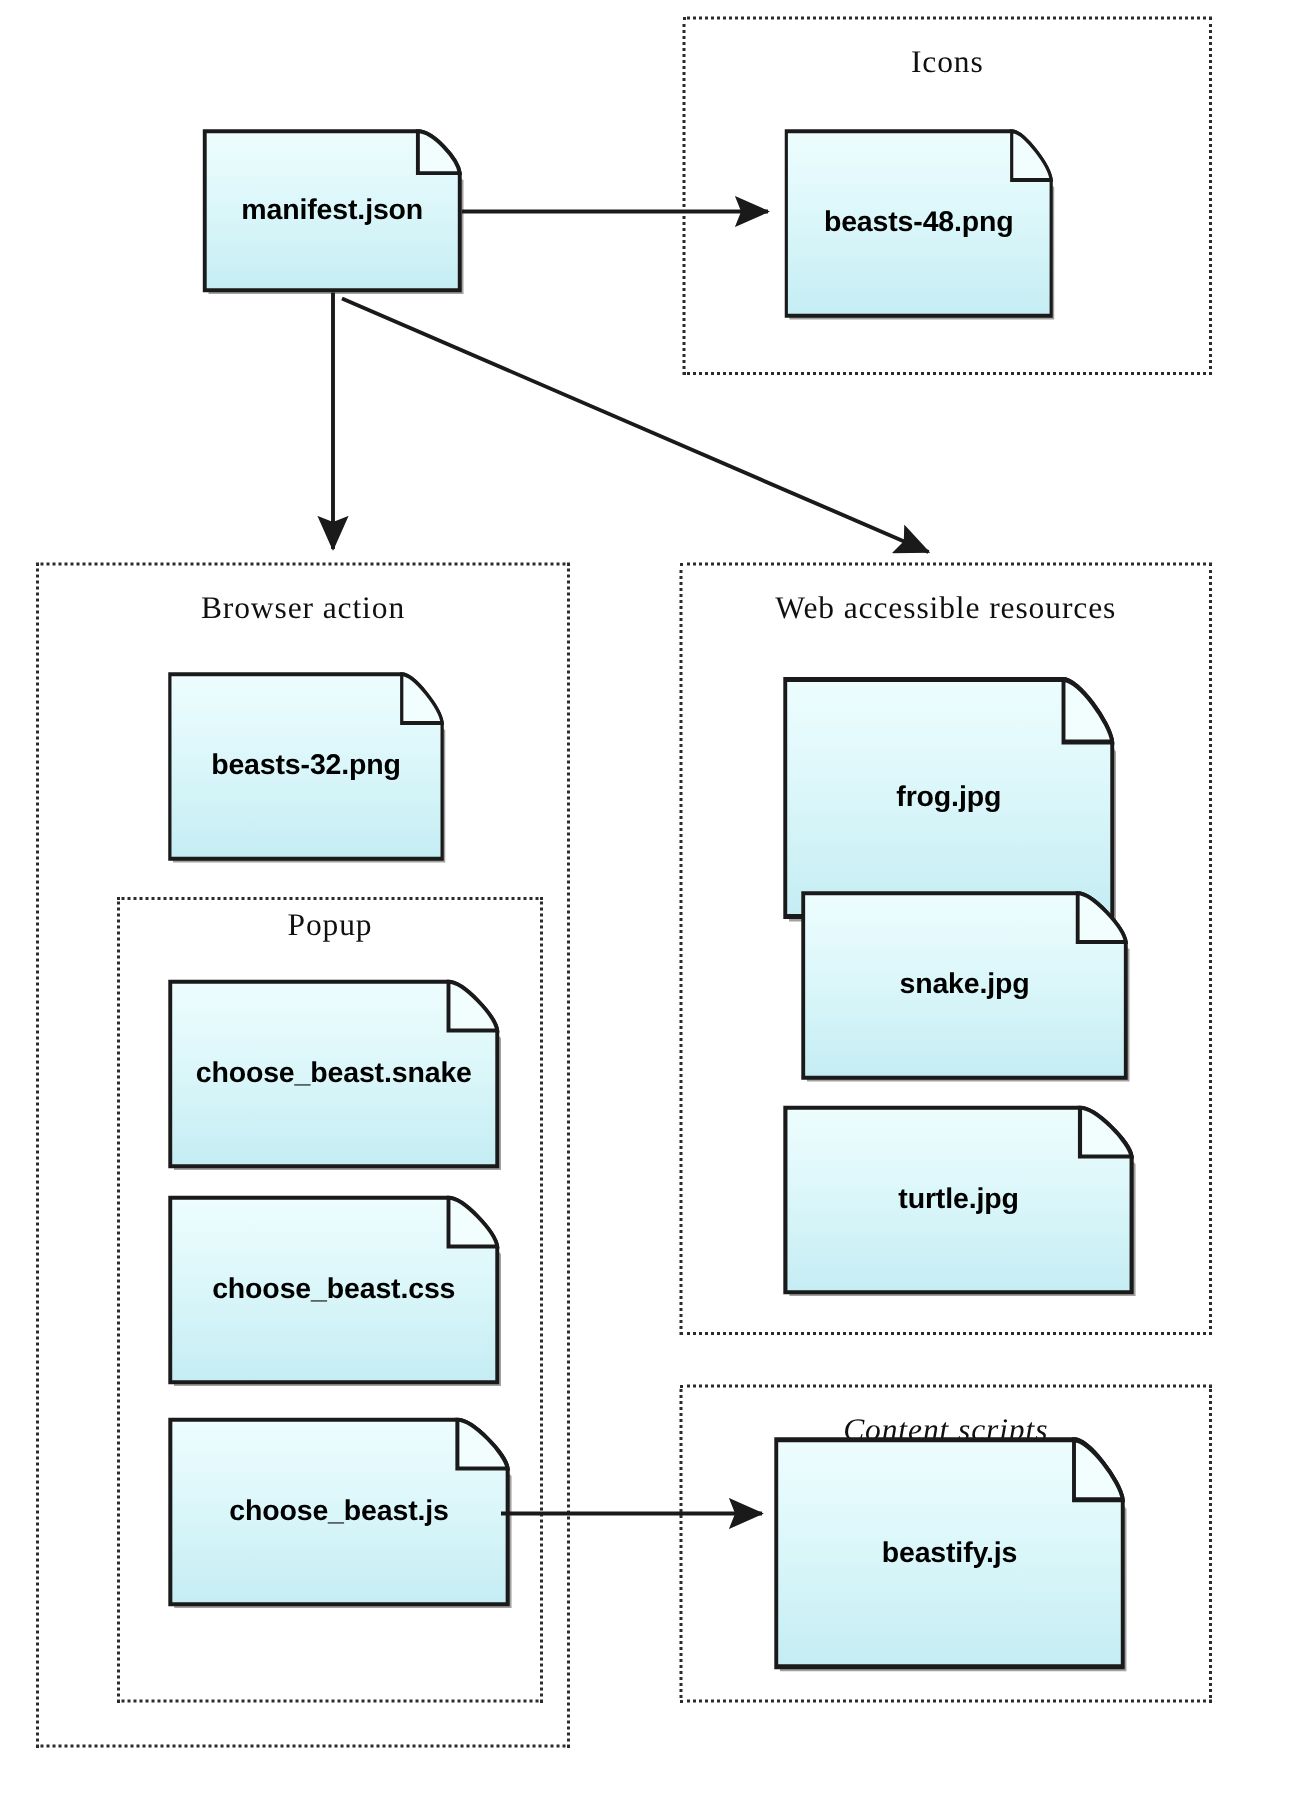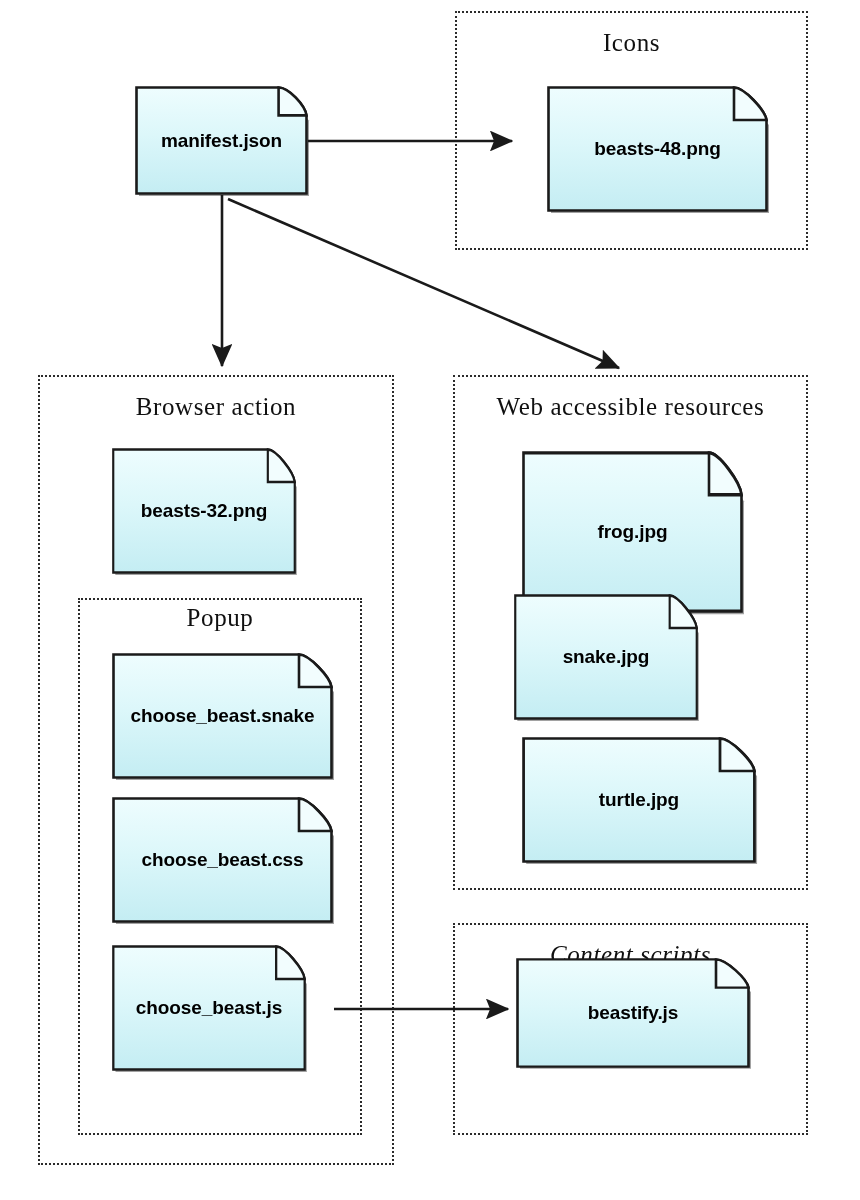--- a/index.html
+++ b/index.html
@@ -28,21 +28,21 @@
     box-sizing: border-box;
     border: 2px dotted #2b2b2b;
     background: transparent;
   }
   .group-title {
     position: absolute;
     left: 0;
     width: 100%;
     text-align: center;
     font-family: "Liberation Serif", "DejaVu Serif", serif;
-    font-size: 25px;
+    font-size: 21px;
     color: #101010;
     letter-spacing: 0.6px;
     white-space: nowrap;
   }
 
   
   .node {
     position: absolute;
     box-sizing: border-box;
   }
@@ -83,21 +83,21 @@
 </style>
 </head>
 <body>
 
 <div id="canvas">
 
   <div id="groups-layer">
       <div class="group" style="left: 455px; top: 11px; width: 353px; height: 239px;">
         <div class="group-title" style="top: 16px;">Icons</div>
       </div>
-      <div class="group" style="left: 38px; top: 375px; width: 356px; height: 790px;">
+      <div class="group" style="left: 24px; top: 375px; width: 356px; height: 790px;">
         <div class="group-title" style="top: 16px;">Browser action</div>
       </div>
       <div class="group" style="left: 78px; top: 598px; width: 284px; height: 537px;">
         <div class="group-title" style="top: 4px;">Popup</div>
       </div>
       <div class="group" style="left: 453px; top: 375px; width: 355px; height: 515px;">
         <div class="group-title" style="top: 16px;">Web accessible resources</div>
       </div>
       <div class="group" style="left: 453px; top: 923px; width: 355px; height: 212px;">
         <div class="group-title" style="top: 16px; font-style: italic;">Content scripts</div>
@@ -106,21 +106,21 @@
 
   <div id="nodes-layer">
       <div class="node" style="left: 135px; top: 86px; width: 173px; height: 109px;">
         <svg viewBox="0 0 173 109" preserveAspectRatio="none">
           <path d="M4,5 L145.59,5 L174,34.410000000000004 L174,110 L4,110 Z" fill="#555555" opacity="0.55"></path>
           <path d="M1.5,1.5 L143.59,1.5 C153.59,1.5 170,19.410000000000004 171.5,29.410000000000004 L171.5,107.5 L1.5,107.5 Z" fill="url(#paperfill)" stroke="#1a1a1a" stroke-width="2.6" stroke-linejoin="miter"></path>
           <path d="M143.59,1.5 L143.59,29.410000000000004 L171.5,29.410000000000004 C170,19.410000000000004 153.59,1.5 143.59,1.5 Z" fill="#f2fdfe" stroke="#1a1a1a" stroke-width="2.6" stroke-linejoin="miter"></path>
         </svg>
         <div class="node-label">manifest.json</div>
       </div>
-      <div class="node" style="left: 547px; top: 86px; width: 221px; height: 126px;">
+      <div class="node" style="left: 523px; top: 86px; width: 179px; height: 126px;">
         <svg viewBox="0 0 221 126" preserveAspectRatio="none">
           <path d="M4,5 L189,5 L222,39 L222,127 L4,127 Z" fill="#555555" opacity="0.55"></path>
           <path d="M1.5,1.5 L187,1.5 C197,1.5 218,24 219.5,34 L219.5,124.5 L1.5,124.5 Z" fill="url(#paperfill)" stroke="#1a1a1a" stroke-width="2.6" stroke-linejoin="miter"></path>
           <path d="M187,1.5 L187,34 L219.5,34 C218,24 197,1.5 187,1.5 Z" fill="#f2fdfe" stroke="#1a1a1a" stroke-width="2.6" stroke-linejoin="miter"></path>
         </svg>
         <div class="node-label">beasts-48.png</div>
       </div>
       <div class="node" style="left: 112px; top: 448px; width: 184px; height: 126px;">
         <svg viewBox="0 0 222 126" preserveAspectRatio="none">
           <path d="M4,5 L190,5 L223,39 L223,127 L4,127 Z" fill="#555555" opacity="0.55"></path>
@@ -138,53 +138,53 @@
         <div class="node-label">choose_beast.snake</div>
       </div>
       <div class="node" style="left: 112px; top: 797px; width: 221px; height: 126px;">
         <svg viewBox="0 0 221 126" preserveAspectRatio="none">
           <path d="M4,5 L189,5 L222,39 L222,127 L4,127 Z" fill="#555555" opacity="0.55"></path>
           <path d="M1.5,1.5 L187,1.5 C197,1.5 218,24 219.5,34 L219.5,124.5 L1.5,124.5 Z" fill="url(#paperfill)" stroke="#1a1a1a" stroke-width="2.6" stroke-linejoin="miter"></path>
           <path d="M187,1.5 L187,34 L219.5,34 C218,24 197,1.5 187,1.5 Z" fill="#f2fdfe" stroke="#1a1a1a" stroke-width="2.6" stroke-linejoin="miter"></path>
         </svg>
         <div class="node-label">choose_beast.css</div>
       </div>
-      <div class="node" style="left: 112px; top: 945px; width: 194px; height: 126px;">
+      <div class="node" style="left: 112px; top: 945px; width: 228px; height: 126px;">
         <svg viewBox="0 0 221 126" preserveAspectRatio="none">
           <path d="M4,5 L189,5 L222,39 L222,127 L4,127 Z" fill="#555555" opacity="0.55"></path>
           <path d="M1.5,1.5 L187,1.5 C197,1.5 218,24 219.5,34 L219.5,124.5 L1.5,124.5 Z" fill="url(#paperfill)" stroke="#1a1a1a" stroke-width="2.6" stroke-linejoin="miter"></path>
           <path d="M187,1.5 L187,34 L219.5,34 C218,24 197,1.5 187,1.5 Z" fill="#f2fdfe" stroke="#1a1a1a" stroke-width="2.6" stroke-linejoin="miter"></path>
         </svg>
         <div class="node-label">choose_beast.js</div>
       </div>
       <div class="node" style="left: 522px; top: 451px; width: 221px; height: 162px;">
         <svg viewBox="0 0 221 126" preserveAspectRatio="none">
           <path d="M4,5 L189,5 L222,39 L222,127 L4,127 Z" fill="#555555" opacity="0.55"></path>
           <path d="M1.5,1.5 L187,1.5 C197,1.5 218,24 219.5,34 L219.5,124.5 L1.5,124.5 Z" fill="url(#paperfill)" stroke="#1a1a1a" stroke-width="2.6" stroke-linejoin="miter"></path>
           <path d="M187,1.5 L187,34 L219.5,34 C218,24 197,1.5 187,1.5 Z" fill="#f2fdfe" stroke="#1a1a1a" stroke-width="2.6" stroke-linejoin="miter"></path>
         </svg>
         <div class="node-label">frog.jpg</div>
       </div>
-      <div class="node" style="left: 514px; top: 594px; width: 184px; height: 126px; text-decoration: underline;">
+      <div class="node" style="left: 534px; top: 594px; width: 218px; height: 126px; text-decoration: underline;">
         <svg viewBox="0 0 221 126" preserveAspectRatio="none">
           <path d="M4,5 L189,5 L222,39 L222,127 L4,127 Z" fill="#555555" opacity="0.55"></path>
           <path d="M1.5,1.5 L187,1.5 C197,1.5 218,24 219.5,34 L219.5,124.5 L1.5,124.5 Z" fill="url(#paperfill)" stroke="#1a1a1a" stroke-width="2.6" stroke-linejoin="miter"></path>
           <path d="M187,1.5 L187,34 L219.5,34 C218,24 197,1.5 187,1.5 Z" fill="#f2fdfe" stroke="#1a1a1a" stroke-width="2.6" stroke-linejoin="miter"></path>
         </svg>
         <div class="node-label">snake.jpg</div>
       </div>
       <div class="node" style="left: 522px; top: 737px; width: 234px; height: 126px;">
         <svg viewBox="0 0 221 126" preserveAspectRatio="none">
           <path d="M4,5 L189,5 L222,39 L222,127 L4,127 Z" fill="#555555" opacity="0.55"></path>
           <path d="M1.5,1.5 L187,1.5 C197,1.5 218,24 219.5,34 L219.5,124.5 L1.5,124.5 Z" fill="url(#paperfill)" stroke="#1a1a1a" stroke-width="2.6" stroke-linejoin="miter"></path>
           <path d="M187,1.5 L187,34 L219.5,34 C218,24 197,1.5 187,1.5 Z" fill="#f2fdfe" stroke="#1a1a1a" stroke-width="2.6" stroke-linejoin="miter"></path>
         </svg>
         <div class="node-label">turtle.jpg</div>
       </div>
-      <div class="node" style="left: 516px; top: 958px; width: 234px; height: 110px;">
+      <div class="node" style="left: 516px; top: 958px; width: 234px; height: 155px;">
         <svg viewBox="0 0 234 126" preserveAspectRatio="none">
           <path d="M4,5 L202,5 L235,39 L235,127 L4,127 Z" fill="#555555" opacity="0.55"></path>
           <path d="M1.5,1.5 L200,1.5 C210,1.5 231,24 232.5,34 L232.5,124.5 L1.5,124.5 Z" fill="url(#paperfill)" stroke="#1a1a1a" stroke-width="2.6" stroke-linejoin="miter"></path>
           <path d="M200,1.5 L200,34 L232.5,34 C231,24 210,1.5 200,1.5 Z" fill="#f2fdfe" stroke="#1a1a1a" stroke-width="2.6" stroke-linejoin="miter"></path>
         </svg>
         <div class="node-label">beastify.js</div>
       </div>
     </div>
 
   <svg id="edges" viewBox="0 0 860 1200" xmlns="http://www.w3.org/2000/svg">

